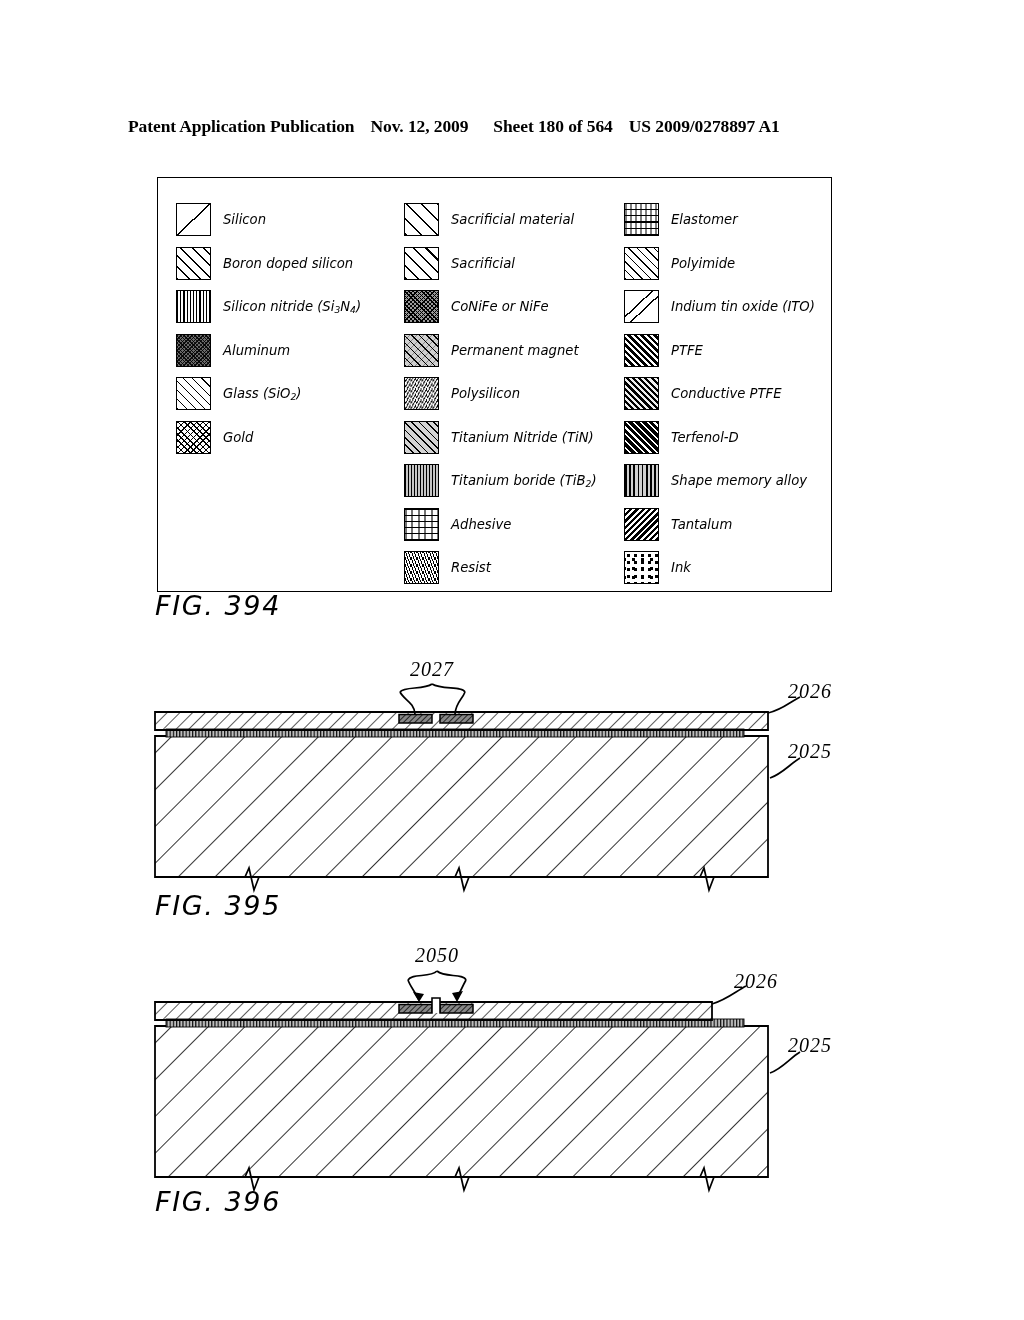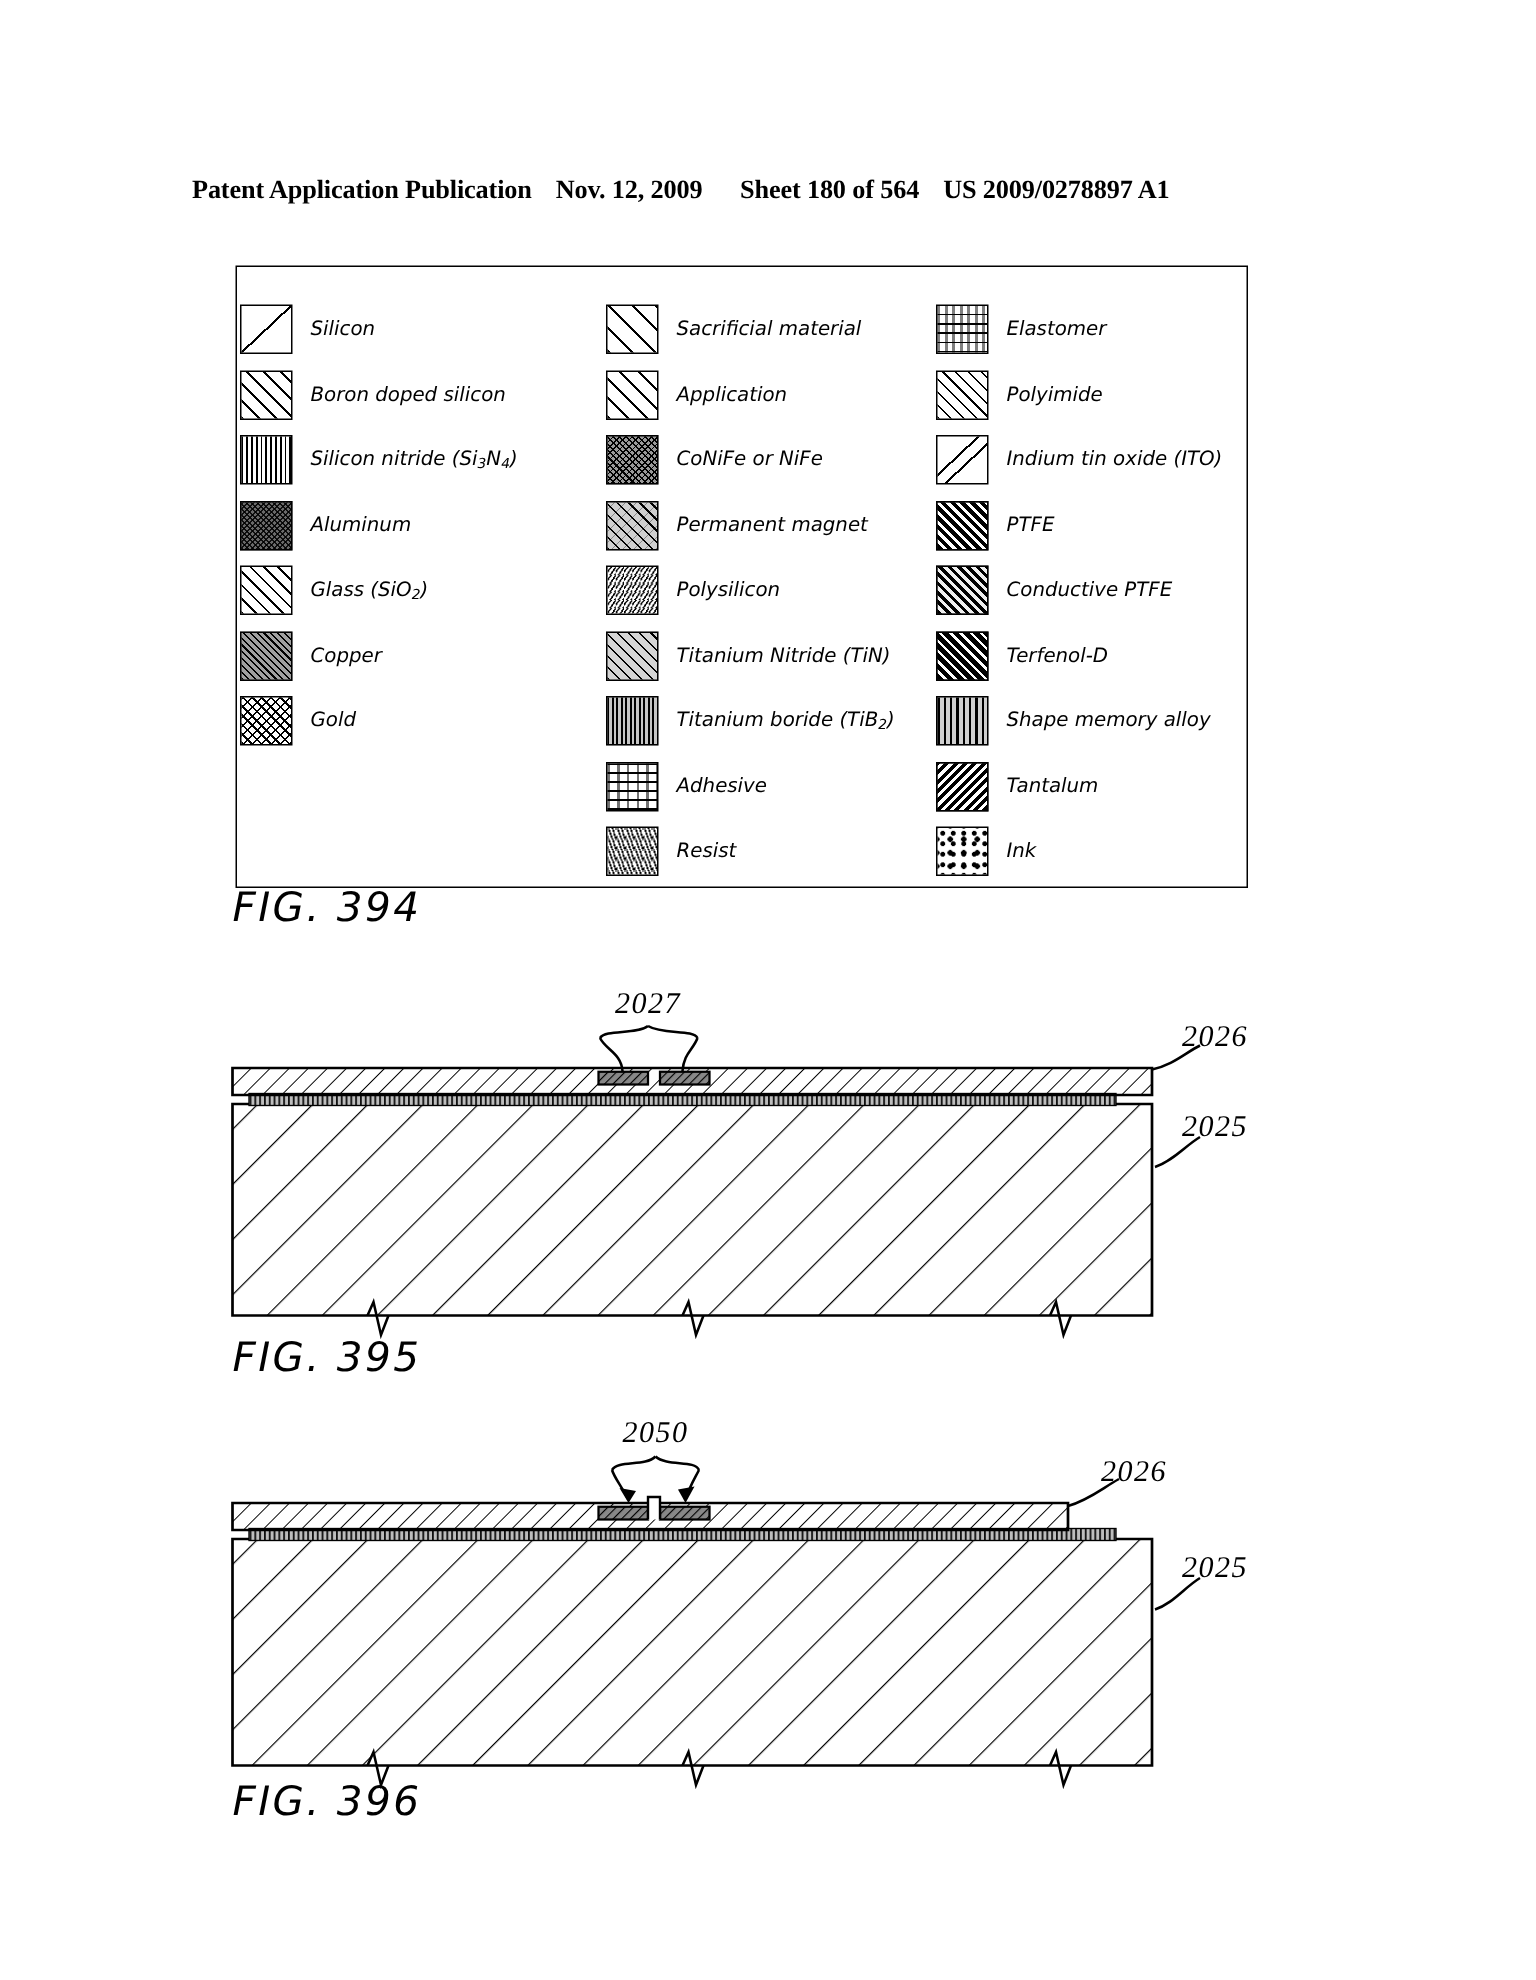--- a/index.html
+++ b/index.html
@@ -42,21 +42,21 @@
     width: 675px;
     height: 415px;
     border: 1.6px solid #000;
     box-sizing: border-box;
     background: #fff;
   }
   .legend-col {
     position: absolute;
     top: 20px;
   }
-  #legend-col-1 { left: 2px;  width: 215px; }
+  #legend-col-1 { left: 18px;  width: 215px; }
   #legend-col-2 { left: 246px; width: 215px; }
   #legend-col-3 { left: 466px; width: 215px; }
 
   .legend-item {
     height: 43.5px;
     display: flex;
     align-items: center;
   }
   .swatch {
     width: 35px;
@@ -295,36 +295,32 @@
       </div>
       <div class="legend-item">
         <div class="swatch p-aluminum"></div>
         <div class="legend-label">Aluminum</div>
       </div>
       <div class="legend-item">
         <div class="swatch p-glass"></div>
         <div class="legend-label">Glass (SiO<sub>2</sub>)</div>
       </div>
       <div class="legend-item">
-        <div class="swatch p-copper"></div>
-        <div class="legend-label">Copper</div>
-      </div>
-      <div class="legend-item">
         <div class="swatch p-gold"></div>
         <div class="legend-label">Gold</div>
       </div>
     </div>
   <div class="legend-col" id="legend-col-2">
       <div class="legend-item">
         <div class="swatch p-sacrificial"></div>
         <div class="legend-label">Sacrificial material</div>
       </div>
       <div class="legend-item">
         <div class="swatch p-cupronickel"></div>
-        <div class="legend-label">Application</div>
+        <div class="legend-label">Sacrificial</div>
       </div>
       <div class="legend-item">
         <div class="swatch p-conife"></div>
         <div class="legend-label">CoNiFe or NiFe</div>
       </div>
       <div class="legend-item">
         <div class="swatch p-magnet"></div>
         <div class="legend-label">Permanent magnet</div>
       </div>
       <div class="legend-item">

